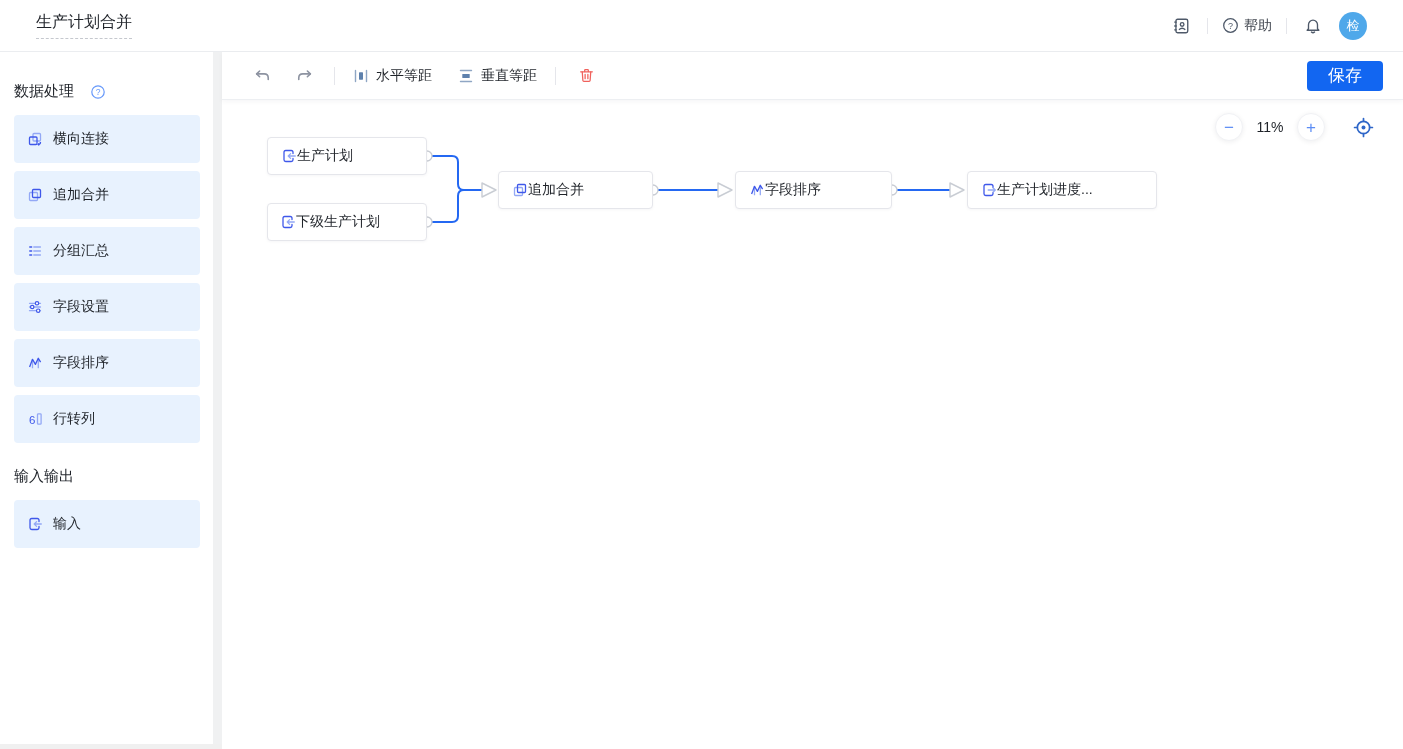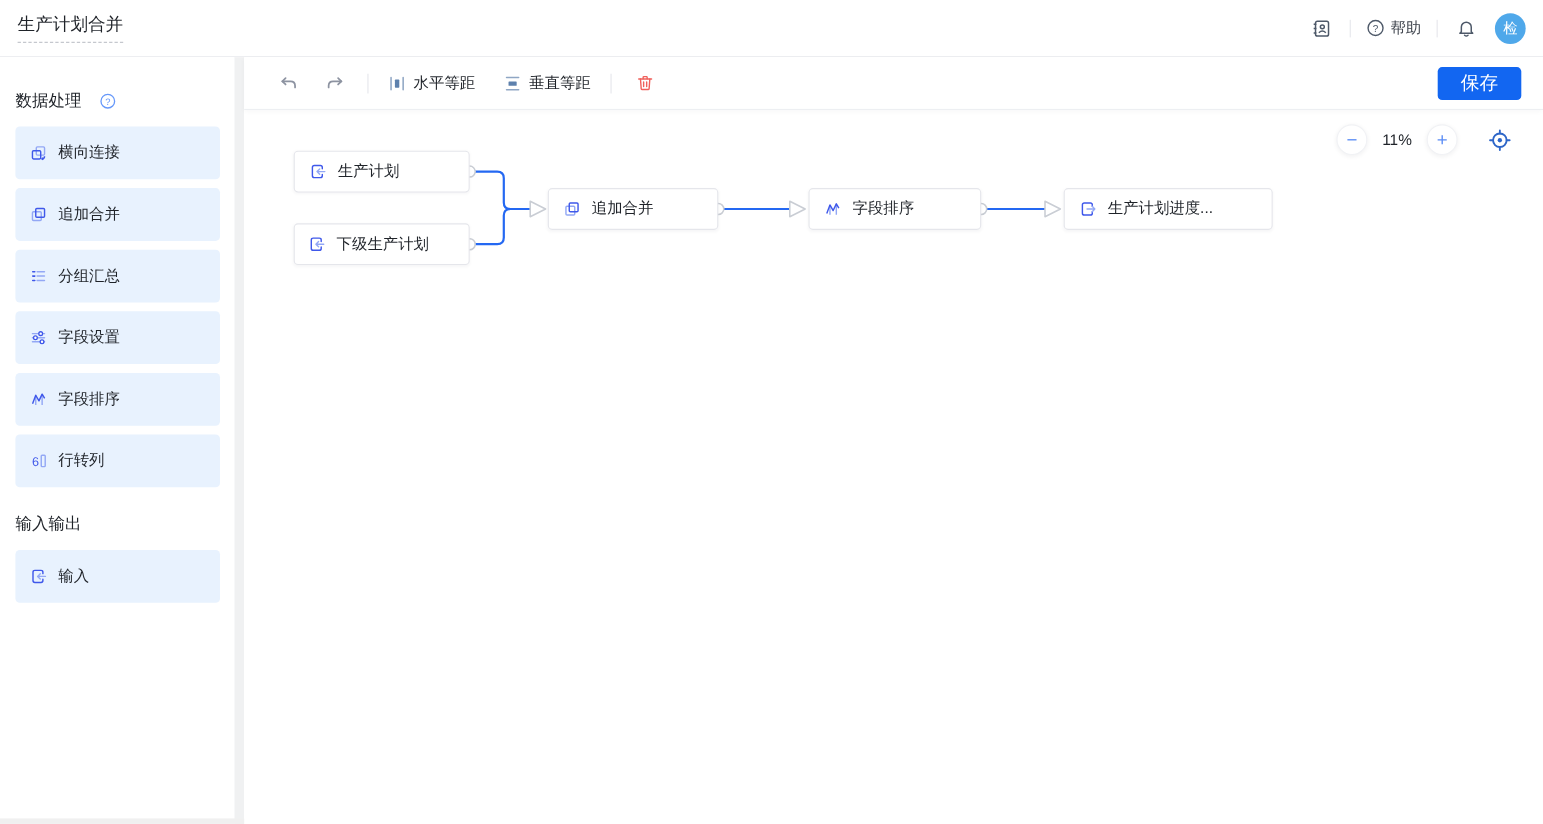--- a/index.html
+++ b/index.html
@@ -1,21 +1,21 @@
 <!DOCTYPE html>
 <html><head>
 <meta charset="utf-8">
 <style>
   * { margin:0; padding:0; box-sizing:border-box; }
   html,body { width:1403px; height:749px; overflow:hidden; background:#fff;
     font-family:"Liberation Sans", sans-serif; color:#1f2329; }
 
   
   .header { height:52px; display:flex; align-items:center; justify-content:space-between;
-    padding:0 16px; border-bottom:1px solid #ebedf0; background:#fff; }
+    padding:0 36px; border-bottom:1px solid #ebedf0; background:#fff; }
   .doc-title { font-size:16px; padding-bottom:5px; border-bottom:1px dashed #c5c8ce; cursor:text; }
   .hdr-right { display:flex; align-items:center; gap:14px; }
   .hdr-sep { width:1px; height:16px; background:#e5e6eb; }
   .hdr-btn { display:flex; align-items:center; gap:5px; font-size:14px; color:#41464f; cursor:pointer; }
   .hdr-btn svg { display:block; }
   .avatar { width:28px; height:28px; border-radius:50%; background:#4fa8ea; color:#fff;
     font-size:13px; display:flex; align-items:center; justify-content:center; cursor:pointer; }
 
   
   .app-body { display:flex; height:697px; position:relative; }
@@ -42,21 +42,21 @@
   .tb-group { display:flex; align-items:center; gap:7px; font-size:14px; color:#1f2329; cursor:pointer; }
   .tb-group + .tb-group { margin-left:26px; }
   .save-btn { margin-left:auto; background:#1266f1; color:#fff; border:none; border-radius:4px;
     height:30px; padding:0 21px; font-size:17px; font-family:Liberation Sans, sans-serif; cursor:pointer; }
 
   
   .canvas-body { position:relative; flex:1; overflow:hidden; }
   .edges-layer { position:absolute; left:0; top:0; width:100%; height:100%; }
 
   .flow-node { position:absolute; height:38px; background:#fff; border:1px solid #e5e6eb; border-radius:4px;
-    display:flex; align-items:center; gap:10px; padding:0 13px; font-size:14px; color:#1f2329;
+    display:flex; align-items:center; gap:0; padding:0 13px; font-size:14px; color:#1f2329;
     box-shadow:0 1px 3px rgba(31,35,41,.04); cursor:move; white-space:nowrap; }
   .flow-node svg { flex:none; }
 
   .zoom-bar { position:absolute; top:13px; right:26px; display:flex; align-items:center; }
   .zoom-btn { width:28px; height:28px; border-radius:50%; background:#fff; border:1px solid #f1f2f5;
     box-shadow:0 1px 5px rgba(31,35,41,.07); color:#5c8df5; font-size:17px; line-height:1;
     display:flex; align-items:center; justify-content:center; cursor:pointer; }
   .zoom-level { width:54px; text-align:center; font-size:14px; color:#1f2329; }
   .locate-btn { margin-left:24px; width:28px; height:28px; display:flex; align-items:center; justify-content:center; cursor:pointer; }
 </style>

